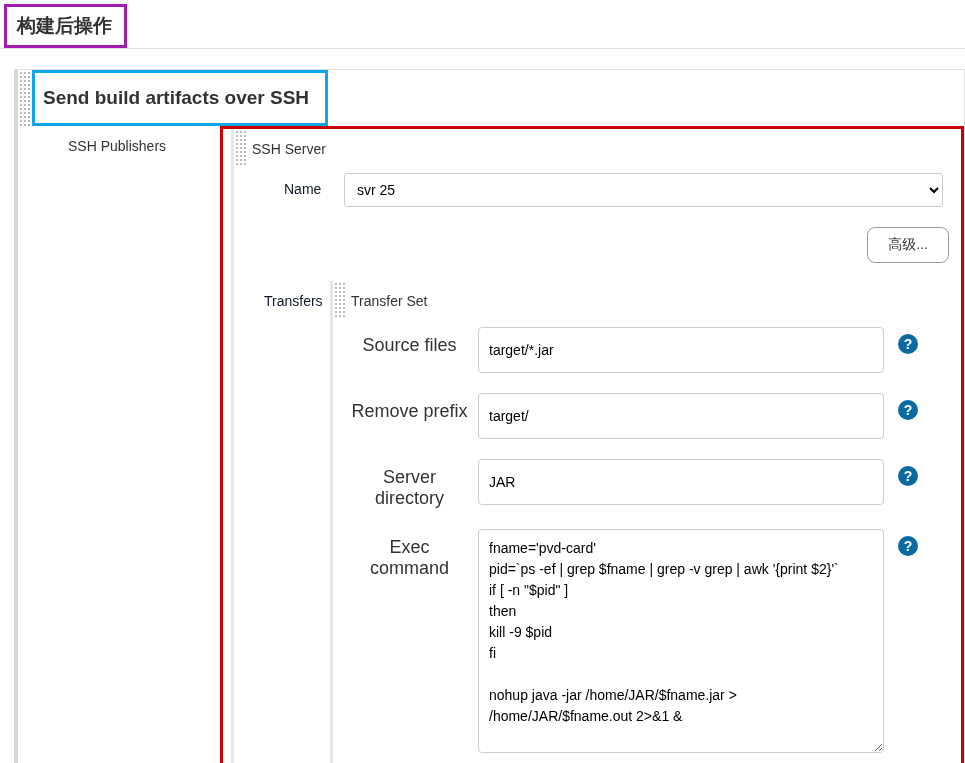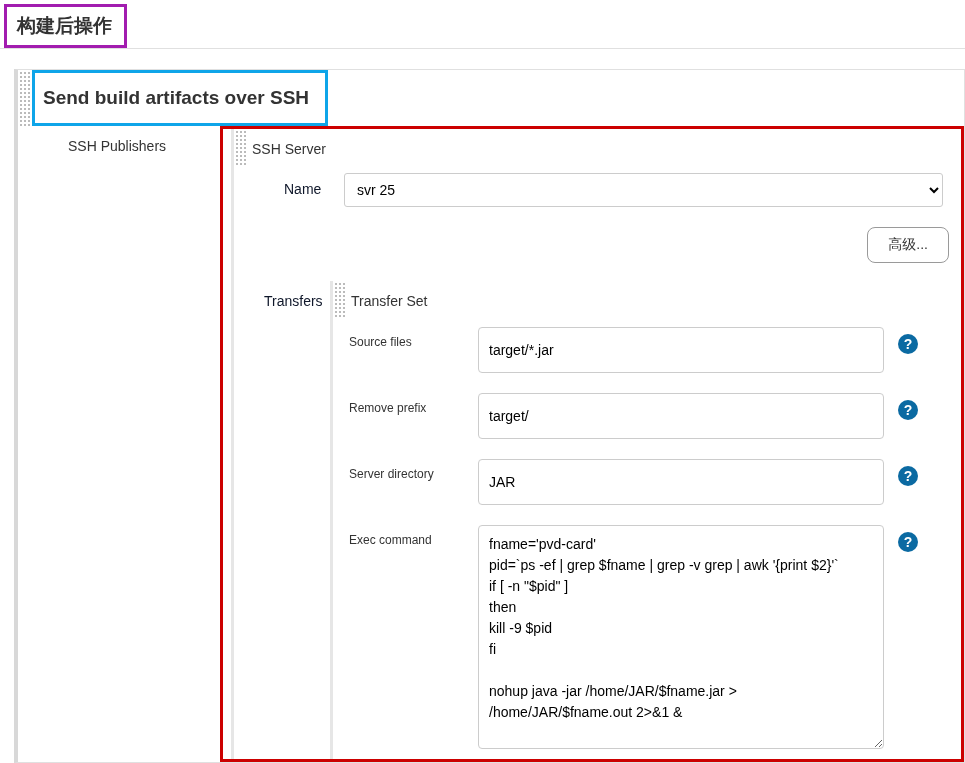--- a/index.html
+++ b/index.html
@@ -169,23 +169,23 @@
       gap: 20px;
       padding: 10px 0 10px 0;
     }
     .field-row {
       display: flex;
       align-items: flex-start;
     }
     .field-label {
       width: 145px;
       min-width: 145px;
-      text-align: left;
+      text-align: center;
       padding: 8px 8px 0 16px;
-      font-size: 12px;
+      font-size: 18px;
     }
     .field-input {
       flex: 1;
       display: flex;
       gap: 14px;
       align-items: flex-start;
       max-width: 440px;
     }
     .ssh-pub-wrap {
       display: flex;

